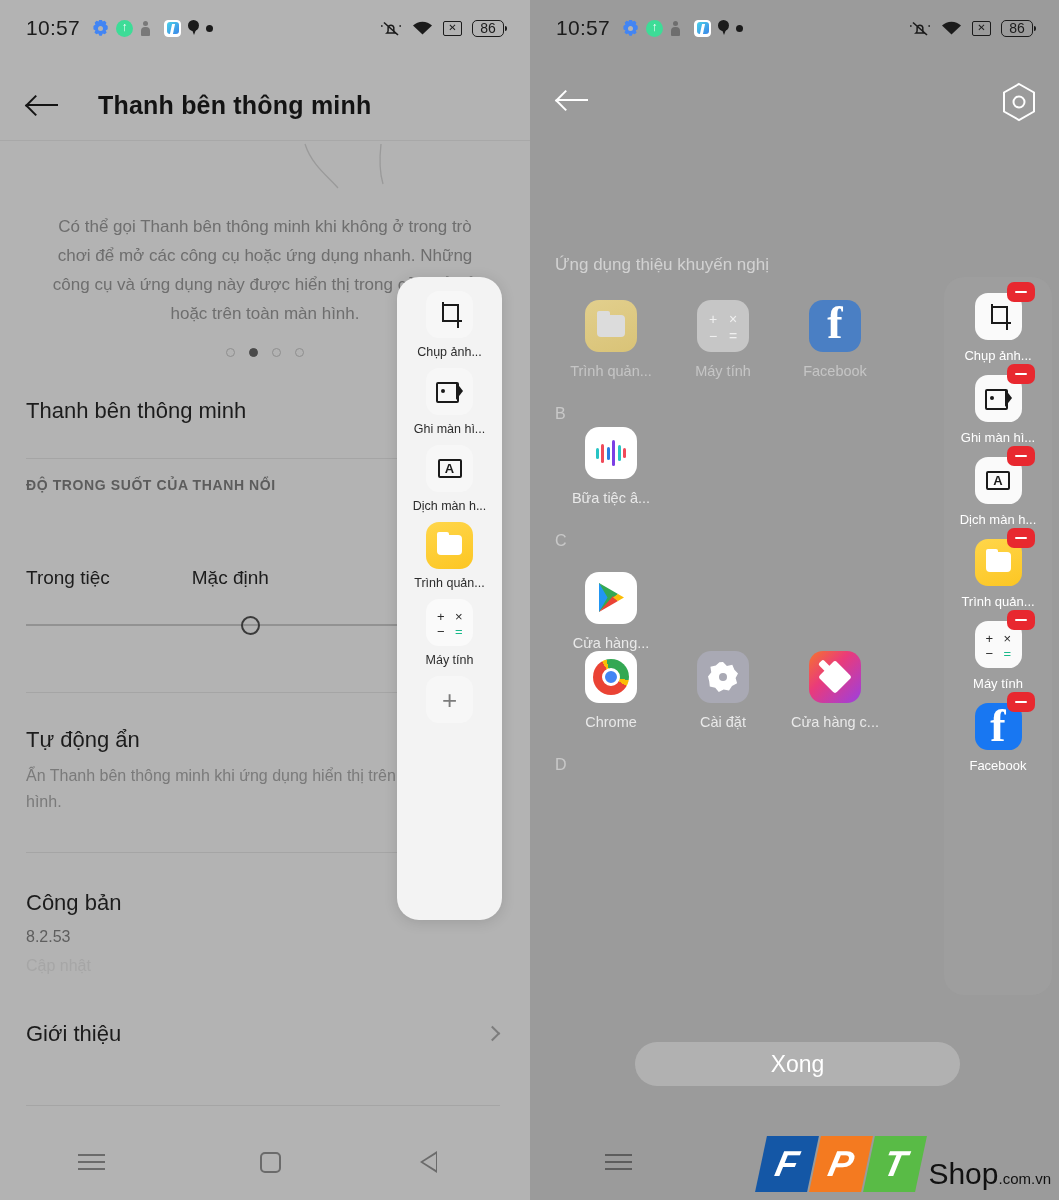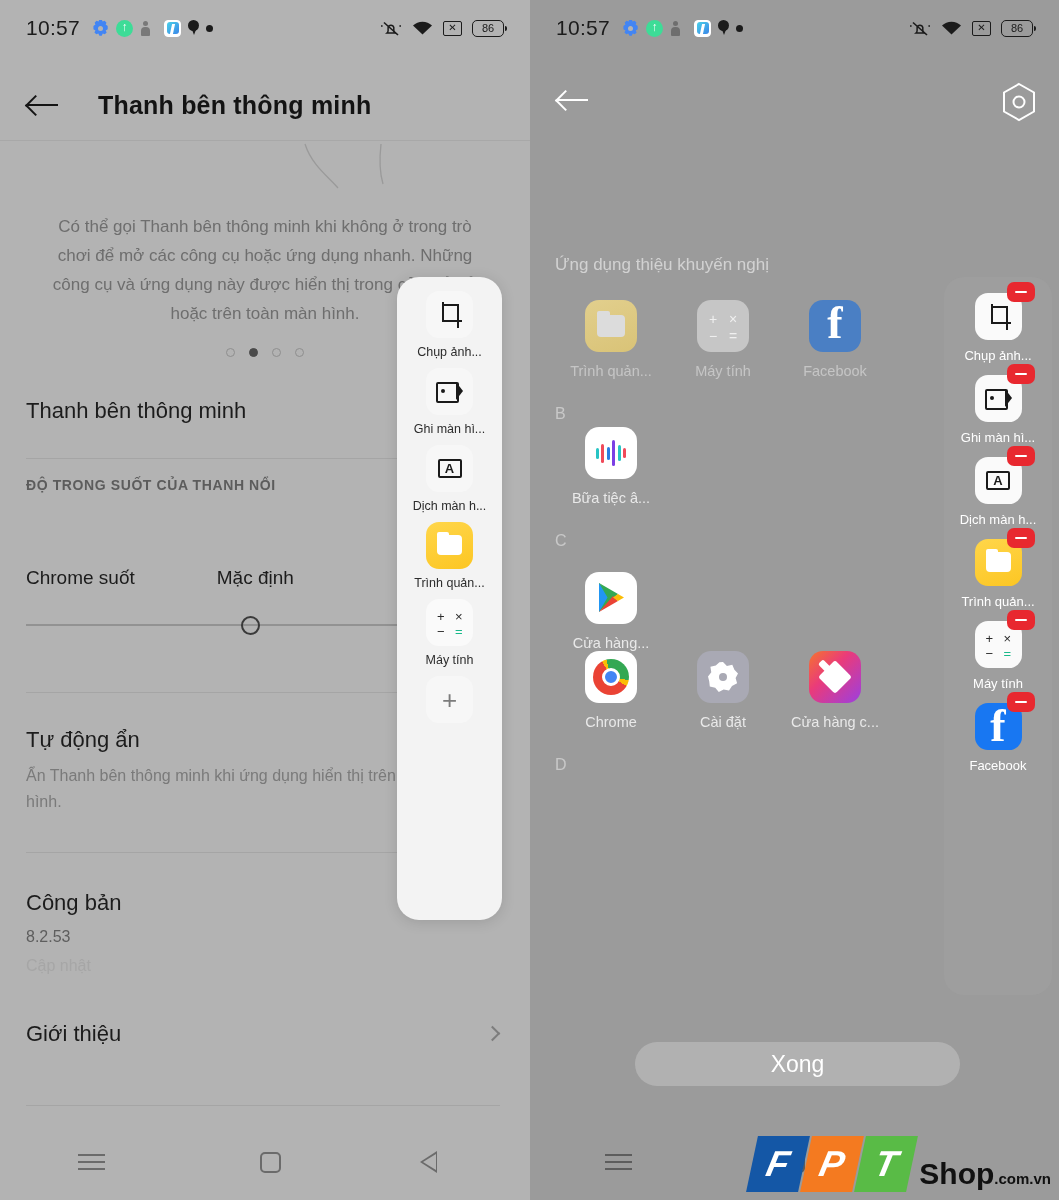--- a/index.html
+++ b/index.html
@@ -100,21 +100,21 @@
   .ic-signal-x {
     width: 19px; height: 15px; border: 1.6px solid #1b1b1b; border-radius: 2px;
     position: relative;
   }
   .ic-signal-x::after {
     content: "✕"; position: absolute; inset: 0; text-align: center;
     font-size: 10px; line-height: 12px; color: #1b1b1b;
   }
   .ic-batt {
     width: 32px; height: 17px; border: 1.6px solid #1b1b1b; border-radius: 5px;
-    font-size: 11px; text-align: center; line-height: 14px; color: #1b1b1b;
+    font-size: 14px; text-align: center; line-height: 14px; color: #1b1b1b;
     position: relative;
   }
   .ic-batt::after {
     content: ""; position: absolute; right: -4px; top: 5px;
     width: 2.5px; height: 5px; background: #1b1b1b; border-radius: 0 2px 2px 0;
   }
 
   
   .appbar-left {
     position: absolute; top: 72px; left: 0; right: 0; height: 66px;
@@ -513,21 +513,21 @@
     width: 52px; transform: skewX(-12deg);
     display: flex; align-items: center; justify-content: center;
     font-family: "Liberation Sans", sans-serif;
     font-weight: bold; font-size: 36px; font-style: italic; color: #fff;
   }
   .fl.f { background: #1457a6; margin-right: 2px; }
   .fl.p { background: #f47a20; margin-right: 2px; }
   .fl.t { background: #59bb46; }
   .fpt-text {
     font-family: "Liberation Sans", sans-serif;
-    font-weight: bold; font-size: 30px; color: #111;
+    font-weight: normal; font-size: 30px; color: #111;
     margin-left: 7px; line-height: 1; padding-bottom: 3px;
   }
   .fpt-text small { font-size: 15px; }
 </style>
 </head>
 <body>
 
 <div class="screens">
 
   <div class="phone-left">
@@ -583,21 +583,21 @@
       <span class="dot"></span>
       <span class="dot"></span>
     </div>
 
     <div class="row-title" style="top:398px">Thanh bên thông minh</div>
     <div class="hr" style="top:458px"></div>
 
     <div class="section-label" style="top:477px">ĐỘ TRONG SUỐT CỦA THANH NỔI</div>
 
     <div class="slider-labels" style="top:567px">
-      <span>Chrome suốt</span>
+      <span>Trong tiệc</span>
       <span style="margin-left:82px">Mặc định</span>
     </div>
     <div class="slider-track" style="top:624px"></div>
     <div class="slider-knob" style="left:241px; top:616px"></div>
     <div class="hr" style="top:692px"></div>
 
     <div class="item-title" style="top:727px">Tự động ẩn</div>
     <div class="item-sub" style="top:763px">Ẩn Thanh bên thông minh khi ứng dụng hiển thị trên toàn màn hình.</div>
     <div class="hr" style="top:852px"></div>
 

